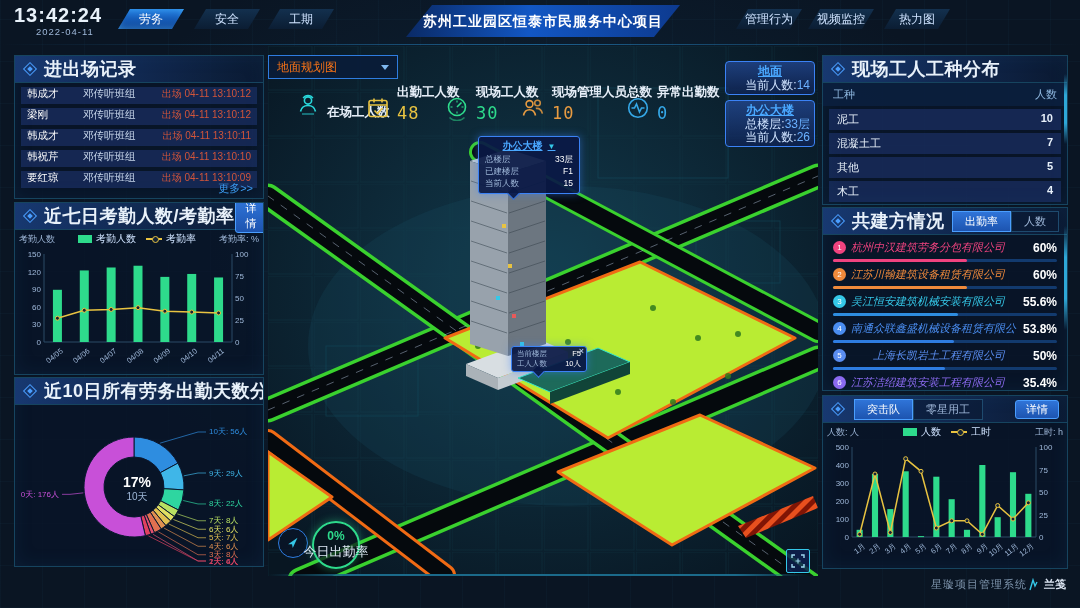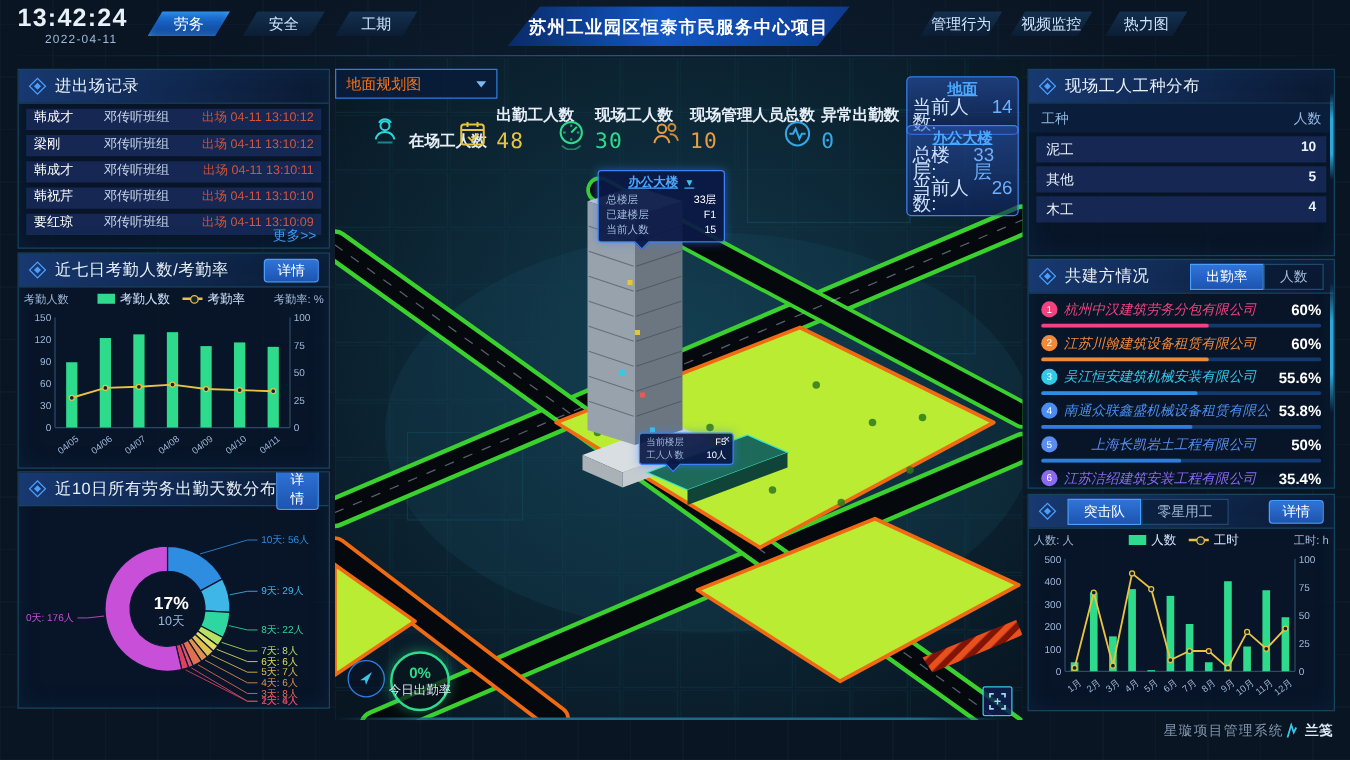--- a/index.html
+++ b/index.html
@@ -27,21 +27,21 @@
     background:linear-gradient(90deg,transparent,rgba(40,150,220,.55),transparent)}
   
   .panel{position:absolute;background:rgba(8,20,40,.74);border:1px solid #16445f;
     box-shadow:inset 0 0 18px rgba(20,80,120,.18);overflow:hidden}
   .panel-h{height:26px;display:flex;align-items:center;padding:0 8px;
     background:linear-gradient(90deg,rgba(25,60,120,.9),rgba(25,60,120,.12));
     border-bottom:1px solid #16445f}
   .dmnd{width:8px;height:8px;border:1px solid #4a9eff;transform:rotate(45deg);
     position:relative;margin:0 9px 0 2px;flex:none}
   .dmnd::after{content:'';position:absolute;inset:2px;background:#4a9eff}
-  .panel-title{font-size:13px;font-weight:normal;letter-spacing:.5px;white-space:nowrap}
+  .panel-title{font-size:18px;font-weight:bold;letter-spacing:.5px;white-space:nowrap}
   .btn-detail{margin-left:auto;background:linear-gradient(180deg,#2f74d8,#1d54b0);
     border:1px solid #4a9eff;border-radius:3px;color:#fff;font-size:11px;padding:1px 10px;cursor:pointer}
   .glow-r::after{content:'';position:absolute;right:0;top:18px;bottom:60px;width:3px;
     background:linear-gradient(180deg,transparent,#2ea8d8 30%,#2ea8d8 70%,transparent)}
   
   .entry-row{display:flex;align-items:flex-start;height:17px;margin:4px 6px 0;
     background:rgba(35,60,130,.48);padding:0 6px;font-size:10.5px;white-space:nowrap}
   .e-name{width:56px;color:#fff;overflow:hidden}
   .e-group{flex:1;color:#c7d6ea;overflow:hidden}
   .e-event{color:#d2553a;font-size:10px}
@@ -87,21 +87,21 @@
   .stat-label{font-size:12.5px;font-weight:bold;color:#e6eef8;white-space:nowrap}
   .stat-num{font-family:"DejaVu Sans Mono",monospace;font-size:17px;font-weight:normal;
     line-height:24px;letter-spacing:1px}
   .stat:nth-of-type(1){left:295px}.stat:nth-of-type(2){left:365px}.stat:nth-of-type(3){left:444px}
   .stat:nth-of-type(4){left:520px}.stat:nth-of-type(5){left:625px}
   .bcard{position:absolute;left:725px;width:90px;box-sizing:border-box;
     background:linear-gradient(180deg,rgba(45,90,190,.55),rgba(15,35,90,.65));
     border:1px solid #3b82f6;border-radius:4px;padding:2px 4px;cursor:pointer}
   .bcard-t{text-align:center;font-size:12px;font-weight:bold;color:#4aa8ff;
     text-decoration:underline;line-height:15px}
-  .bcard-row{display:flex;justify-content:flex-end;font-size:15px;color:#cfe3ff;line-height:13px}
+  .bcard-row{display:flex;justify-content:flex-end;font-size:12px;color:#cfe3ff;line-height:13px}
   .bcard-v{color:#6ab0ff}
   .tt{position:absolute;background:rgba(10,25,70,.93);border:1px solid #3b82f6;
     border-radius:3px;box-shadow:0 0 8px rgba(59,130,246,.5)}
   .tt::after{content:'';position:absolute;left:30%;bottom:-5px;width:8px;height:8px;
     background:rgba(10,25,70,.93);border-right:1px solid #3b82f6;border-bottom:1px solid #3b82f6;
     transform:rotate(45deg)}
   .ttb{left:478px;top:136px;width:88px;padding:2px 6px 4px}
   .ttb-t{display:flex;align-items:center;justify-content:center;gap:5px;font-size:10px;
     font-weight:bold;color:#4aa8ff;text-decoration:underline}
   .ttb-caret{color:#35c8e8;font-size:8px;cursor:pointer;text-decoration:none}
@@ -111,21 +111,21 @@
   .ttf-row{display:flex;justify-content:space-between;font-size:7.5px;color:#9fb8d9;line-height:10px}
   .ttf-v{color:#fff}
   .ttf-x{position:absolute;right:2px;top:-1px;color:#cfe3ff;font-size:9px;cursor:pointer}
   .compass{left:278px;top:528px;width:28px;height:28px;border-radius:50%;
     border:1px solid #2e7ce0;background:rgba(8,20,40,.7);display:flex;align-items:center;
     justify-content:center;cursor:pointer}
   .ring{left:312px;top:521px;width:44px;height:44px;border-radius:50%;border:2px solid #2edb8c;
     background:rgba(8,22,30,.75);box-shadow:0 0 10px rgba(46,219,140,.45);
     display:flex;flex-direction:column;align-items:center;justify-content:center}
   .ring-pct{font-size:12px;font-weight:bold;color:#2edb8c;line-height:13px}
-  .ring-lab{font-size:10px;color:#dfe8f5;white-space:nowrap}
+  .ring-lab{font-size:13px;color:#dfe8f5;white-space:nowrap}
   .expand{left:786px;top:549px;width:22px;height:22px;border:1px solid #35c8e8;
     background:rgba(13,31,78,.85);border-radius:2px;display:flex;align-items:center;
     justify-content:center;cursor:pointer}
   .map-bottom{left:268px;top:574px;width:550px;height:2px;
     background:linear-gradient(90deg,transparent,#1b6a8a 15%,#1b6a8a 85%,transparent)}
   
   .footer{right:14px;bottom:16px;display:flex;align-items:flex-end;}
   .sys-name{font-size:11px;color:#7f95ad;letter-spacing:1px}
   .brand{display:flex;align-items:center;gap:4px;font-size:11px;font-weight:bold;color:#dfe8f5}
   svg text{font-family:"Liberation Sans",sans-serif}
@@ -534,20 +534,24 @@
     <span class="wt-c1">工种</span>
     <span class="wt-c2" style="font-weight:normal">人数</span>
   </div>
   <div>
 
       <div class="wt-row">
         <span class="wt-c1">泥工</span>
         <span class="wt-c2">10</span>
       </div>
 
+      <div class="wt-row">
+        <span class="wt-c1">混凝土工</span>
+        <span class="wt-c2">7</span>
+      </div>
 
       <div class="wt-row">
         <span class="wt-c1">其他</span>
         <span class="wt-c2">5</span>
       </div>
 
       <div class="wt-row">
         <span class="wt-c1">木工</span>
         <span class="wt-c2">4</span>
       </div>

